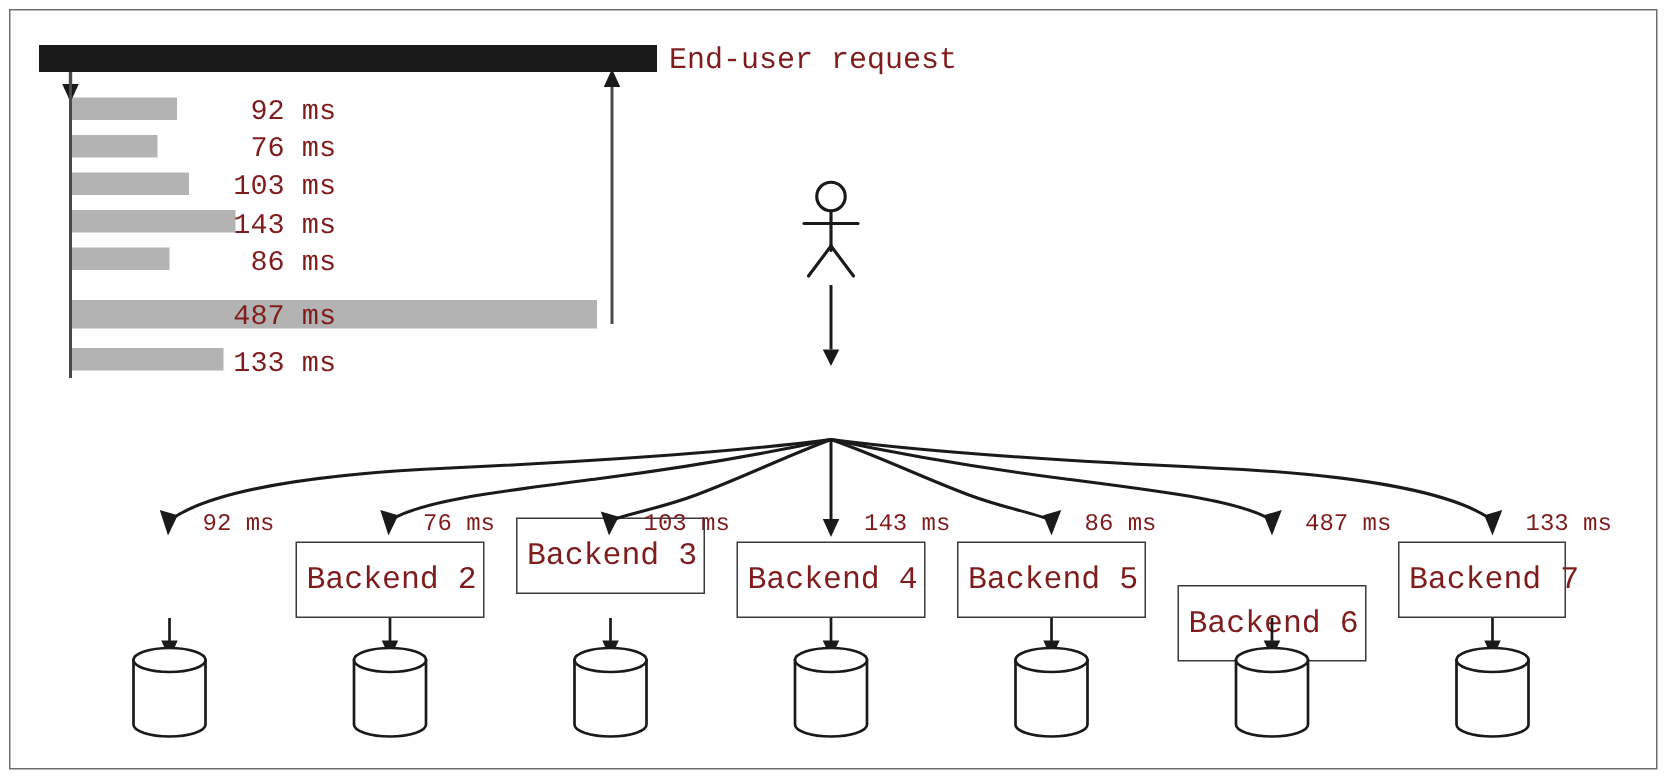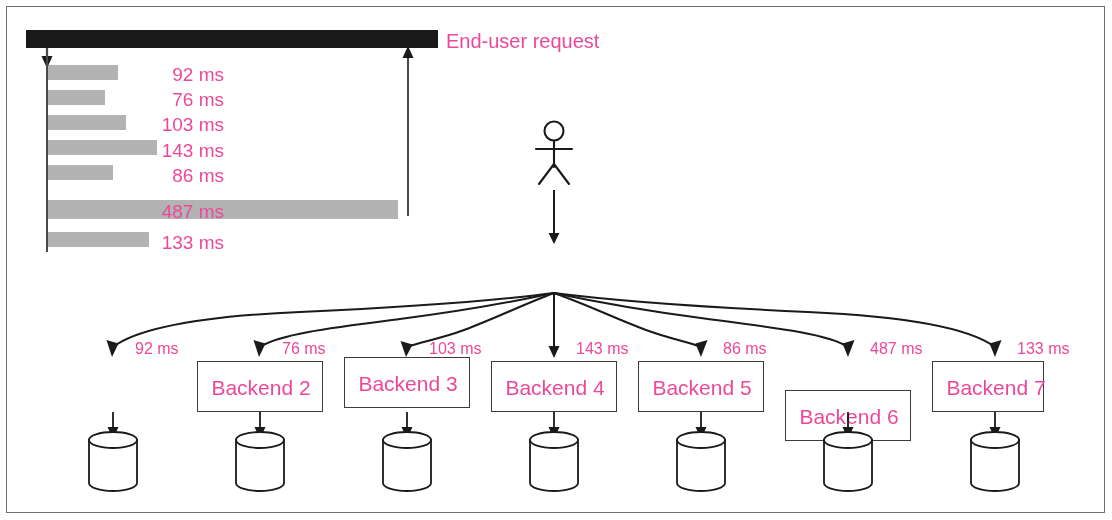--- a/index.html
+++ b/index.html
@@ -30,22 +30,22 @@
   svg.layer {
     position: absolute;
     left: 0;
     top: 0;
     width: 1112px;
     height: 520px;
     overflow: visible;
   }
   .lbl {
     position: absolute;
-    font-family: Liberation Sans, sans-serif;
-    color: #ec4899;
+    font-family: Liberation Mono, monospace;
+    color: #7f1d1d;
     white-space: nowrap;
     line-height: 1;
   }
   .bar-label {
     font-size: 19px;
     text-align: right;
     width: 200px;
   }
   .ms-label {
     font-size: 16px;
@@ -95,21 +95,21 @@
   <div class="lbl bar-label" style="left:24px; top:115px;">103 ms</div>
   <div class="lbl bar-label" style="left:24px; top:141px;">143 ms</div>
   <div class="lbl bar-label" style="left:24px; top:166px;">86 ms</div>
   <div class="lbl bar-label" style="left:24px; top:202px;">487 ms</div>
   <div class="lbl bar-label" style="left:24px; top:233px;">133 ms</div>
 
 
   <div class="node-box" style="left:197px; top:361px; width:126px; height:51px;">
     <div class="lbl box-label" style="left:0; top:15px; width:126px;">Backend 2</div>
   </div>
-  <div class="node-box" style="left:344px; top:357px; width:126px; height:51px;">
+  <div class="node-box" style="left:344px; top:345px; width:126px; height:51px;">
     <div class="lbl box-label" style="left:0; top:15px; width:126px;">Backend 3</div>
   </div>
   <div class="node-box" style="left:491px; top:361px; width:126px; height:51px;padding-left:32px;">
     <div class="lbl box-label" style="left:0; top:15px; width:126px;">Backend 4</div>
   </div>
   <div class="node-box" style="left:638px; top:361px; width:126px; height:51px;">
     <div class="lbl box-label" style="left:0; top:15px; width:126px;">Backend 5</div>
   </div>
   <div class="node-box" style="left:785px; top:361px; width:126px; height:51px;margin-top:29px;">
     <div class="lbl box-label" style="left:0; top:15px; width:126px;">Backend 6</div>

